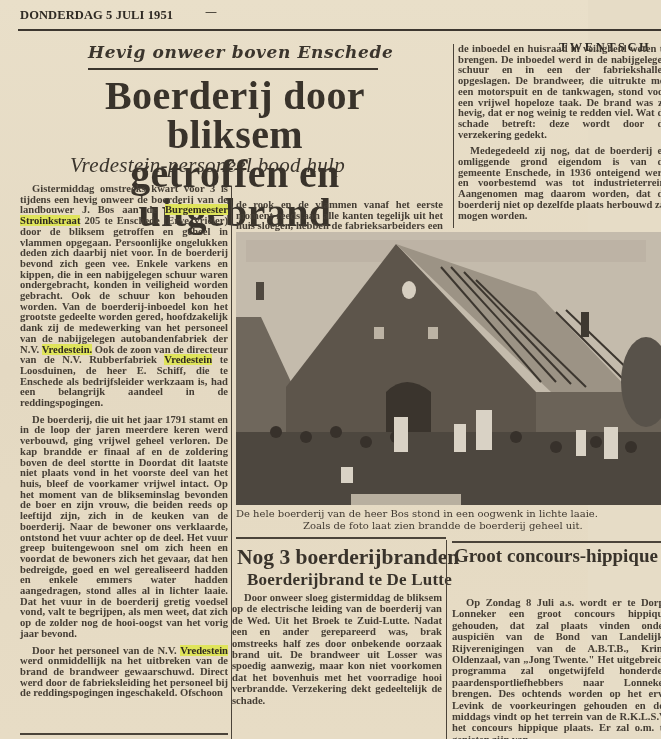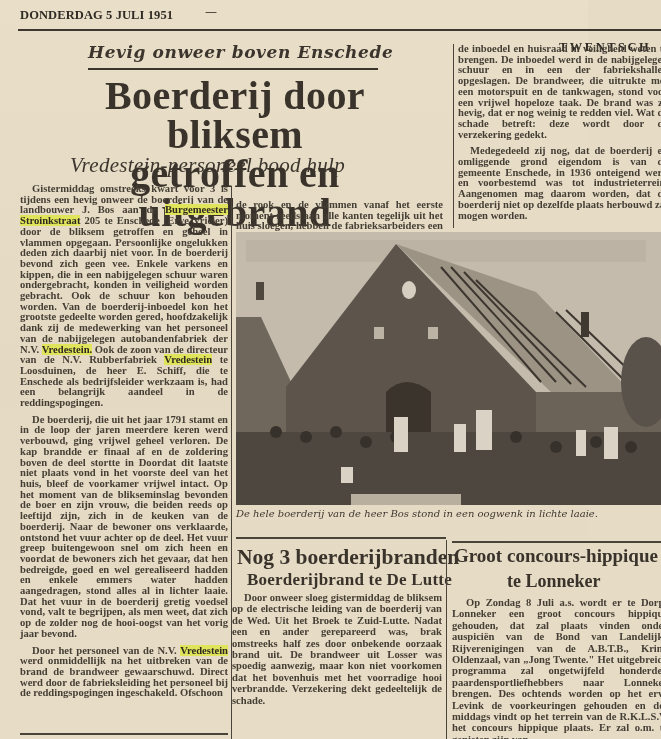--- a/index.html
+++ b/index.html
@@ -61,21 +61,21 @@
   .vrule { position: absolute; width: 1px; background: #4a4339; }
   .hrule { position: absolute; height: 1.5px; background: #4a4339; }
   .photo {
     position: absolute; left: 236px; top: 232px; width: 425px; height: 273px;
     background: linear-gradient(180deg, #c6bdae 0%, #b9b0a1 35%, #8f877b 65%, #5d5750 100%);
     overflow: hidden;
   }
   .photo svg { position: absolute; left: 0; top: 0; }
   .caption {
     position: absolute; left: 236px; top: 508px; width: 425px;
-    font-family: "DejaVu Serif", serif; font-style: italic;
+    font-family: "DejaVu Serif", serif; 
     font-size: 10px; line-height: 12px; color: #3f3830; white-space: nowrap;
   }
   .caption .l2 { display: block; padding-left: 67px; }
   .h2 {
     position: absolute; font-family: "Liberation Serif", serif; font-weight: bold;
     color: #39332b; white-space: nowrap;
   }
   .h2-nog { left: 237px; top: 545px; font-size: 21.5px; }
   .h3-lutte { left: 247px; top: 570px; font-size: 17px; letter-spacing: 0.2px; }
   .h2-groot { left: 454px; top: 545px; font-size: 19px; }
@@ -175,32 +175,32 @@
         <rect x="368" y="195" width="14" height="32"></rect>
         <rect x="340" y="198" width="10" height="26"></rect>
         <rect x="105" y="235" width="12" height="16"></rect>
       </g>
       <rect x="115" y="262" width="110" height="11" fill="#b8af9f"></rect>
     </svg>
   </div>
 
   <div class="caption">
     <span>De hele boerderij van de heer Bos stond in een oogwenk in lichte laaie.</span>
+    <span class="l2">Zoals de foto laat zien brandde de boerderij geheel uit.</span>
   </div>
 
   <div class="hrule" style="left:236px; top:537px; width:210px;"></div>
   <div class="hrule" style="left:452px; top:541px; width:209px;"></div>
 
   <div class="h2 h2-nog">Nog 3 boerderijbranden</div>
   <div class="h2 h3-lutte">Boerderijbrand te De Lutte</div>
   <div class="col col-lutte">
     <p>Door onweer sloeg gistermiddag de bliksem op de electrische leiding van de boerderij van de Wed. Uit het Broek te Zuid-Lutte. Nadat een en ander gerepareerd was, brak omstreeks half zes door onbekende oorzaak brand uit. De brandweer uit Losser was spoedig aanwezig, maar kon niet voorkomen dat het bovenhuis met het voorradige hooi verbrandde. Verzekering dekt gedeeltelijk de schade.</p>
   </div>
 
   <div class="vrule" style="left:446px; top:540px; height:199px;"></div>
 
   <div class="h2 h2-groot">Groot concours-hippique</div>
-  <div class="h2 h2-lonneker">te Lonneker</div>
   <div class="col col-lonneker">
     <p>Op Zondag 8 Juli a.s. wordt er te Dorp-Lonneker een groot concours hippique gehouden, dat zal plaats vinden onder auspiciën van de Bond van Landelijke Rijverenigingen van de A.B.T.B., Kring Oldenzaal, van „Jong Twente." Het uitgebreide programma zal ongetwijfeld honderden paardensportliefhebbers naar Lonneker brengen. Des ochtends worden op het erve Levink de voorkeuringen gehouden en des middags vindt op het terrein van de R.K.L.S.V. het concours hippique plaats. Er zal o.m. te genieten zijn van</p>
   </div>
 
 </div>
 
 </body></html>

